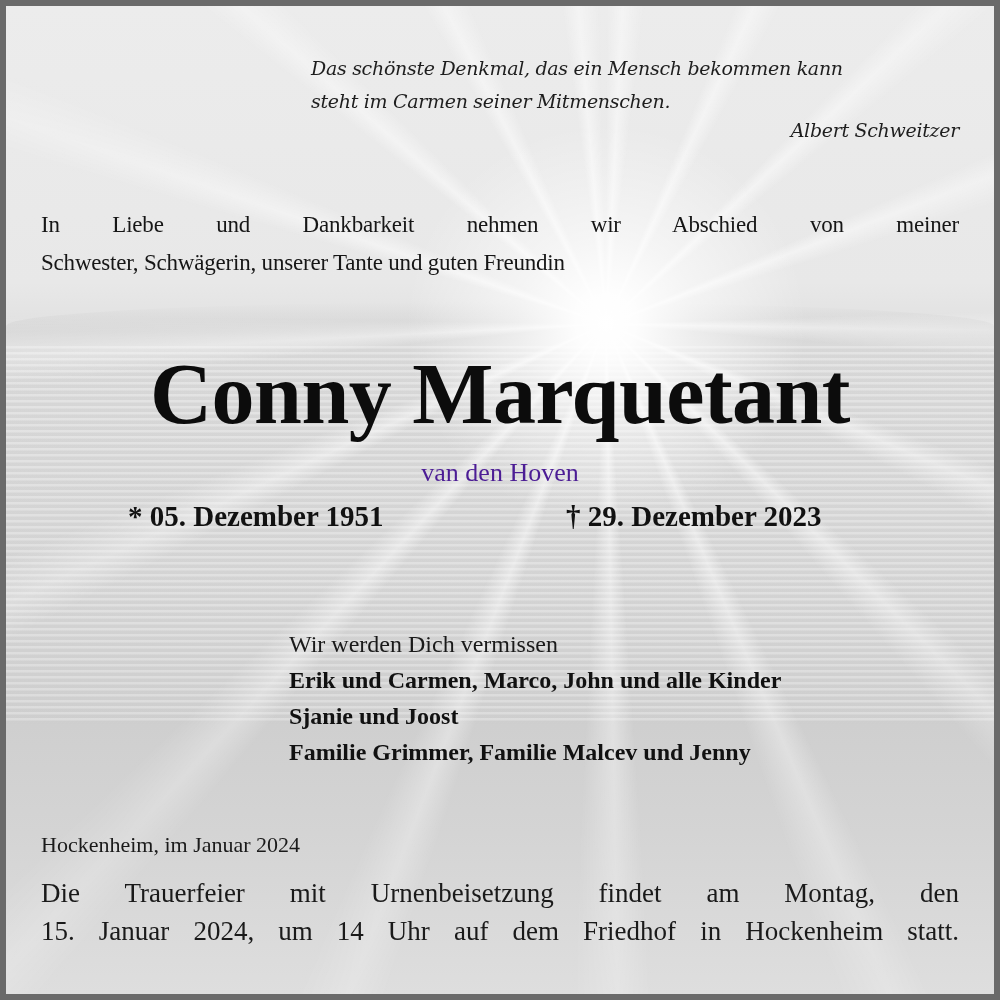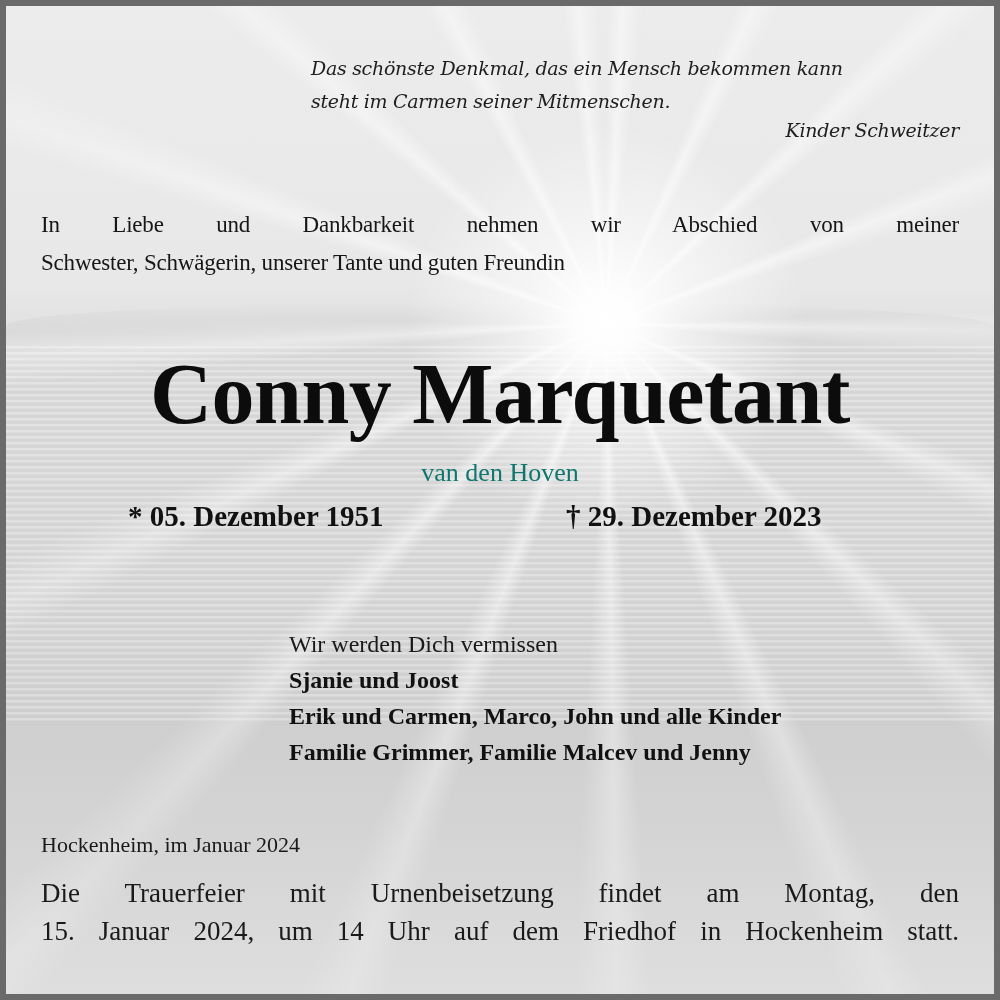--- a/index.html
+++ b/index.html
@@ -92,21 +92,21 @@
       text-align: center;
       font-size: 86px;
       line-height: 100px;
       color: #0c0c0c;
       letter-spacing: -0.5px;
     }
     .maiden {
       left: 0; width: 988px; top: 452px;
       text-align: center;
       font-size: 26px;
-      color: #0f766e;
+      color: #4c1d95;
     }
     .born {
       left: 122px; top: 494px;
       font-size: 29px;
       font-weight: bold;
       color: #111;
     }
     .died {
       left: 560px; top: 494px;
       font-size: 29px;
@@ -144,36 +144,36 @@
   <div class="bg-hills"></div>
   <div class="bg-sea"></div>
   <div class="bg-shore"></div>
   <div class="bg-rays"></div>
   <div class="bg-sun"></div>
 
   <div class="txt quote">
     <span style="display:block">Das schönste Denkmal, das ein Mensch bekommen kann</span>
     <span style="display:block">steht im Carmen seiner Mitmenschen.</span>
   </div>
-  <div class="txt quote-author">Kinder Schweitzer</div>
+  <div class="txt quote-author">Albert Schweitzer</div>
 
   <div class="txt intro">
     <span class="line1">In Liebe und Dankbarkeit nehmen wir Abschied von meiner</span>
     <span class="line2">Schwester, Schwägerin, unserer Tante und guten Freundin</span>
   </div>
 
   <h1 class="txt name">Conny Marquetant</h1>
   <div class="txt maiden">van den Hoven</div>
   <div class="txt born">* 05. Dezember 1951</div>
   <div class="txt died">† 29. Dezember 2023</div>
 
   <div class="txt mourners">
     <span class="head">Wir werden Dich vermissen</span>
+    <span class="row">Erik und Carmen, Marco, John und alle Kinder</span>
     <span class="row">Sjanie und Joost</span>
-    <span class="row">Erik und Carmen, Marco, John und alle Kinder</span>
     <span class="row">Familie Grimmer, Familie Malcev und Jenny</span>
   </div>
 
   <div class="txt place-date">Hockenheim, im Januar 2024</div>
   <div class="txt ceremony">
     <span class="line1">Die Trauerfeier mit Urnenbeisetzung findet am Montag, den</span>
     <span class="line2">15. Januar 2024, um 14 Uhr auf dem Friedhof in Hockenheim statt.</span>
   </div>
 </div>
 

